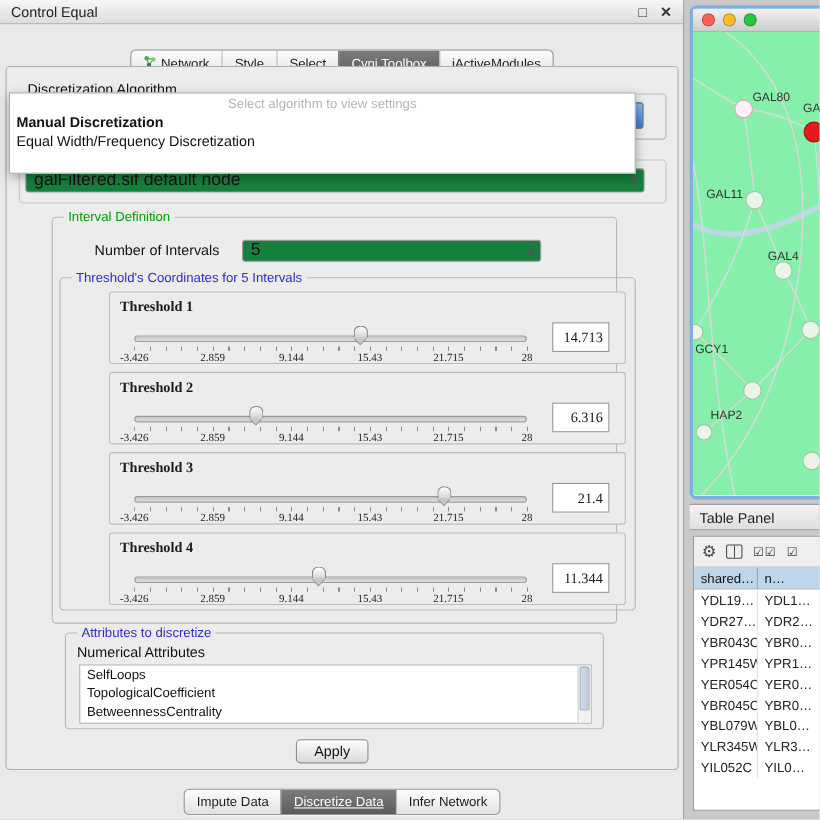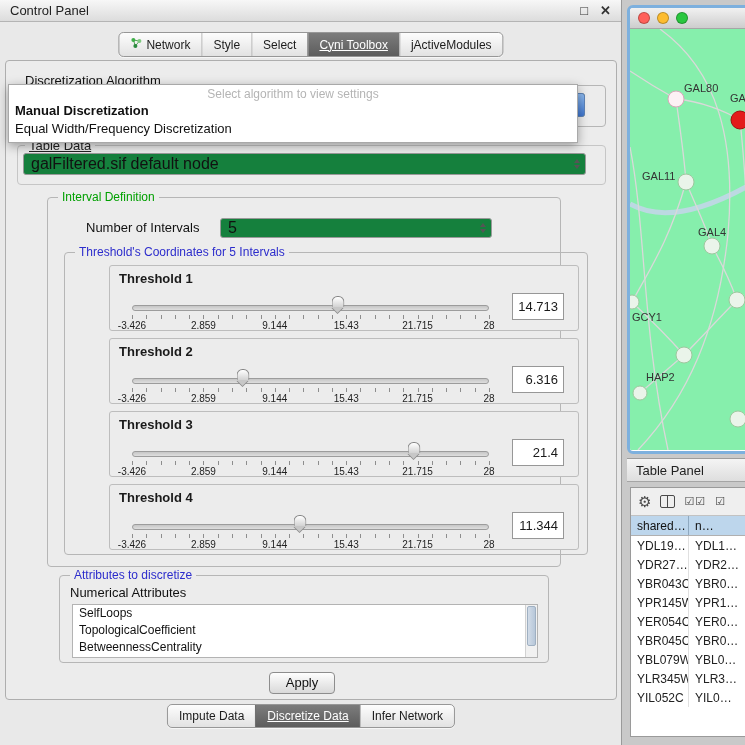--- a/index.html
+++ b/index.html
@@ -7,48 +7,48 @@
   body { background:#c9c9c9; font-family:"Liberation Sans",sans-serif; position:relative; overflow:hidden; color:#1a1a1a; }
 
   
   #control-panel { position:absolute; left:0; top:0; width:622px; height:745px; background:#e9e9e9; border-right:1px solid #9a9a9a; }
   .cp-titlebar { height:22px; background:linear-gradient(#f7f7f7,#dcdcdc); border-bottom:1px solid #b4b4b4; display:flex; align-items:center; padding:0 10px; }
   .cp-title { font-size:13px; color:#222; flex:1; }
   .win-btn { color:#333; font-size:13px; margin-left:12px; line-height:1; }
   .win-btn.close { font-weight:bold; }
 
   .tabbar { position:absolute; left:311px; top:32px; transform:translateX(-50%); display:flex; }
-  .tabgroup { display:flex; border:1px solid #979797; border-radius:5px; overflow:hidden; background:linear-gradient(#fdfdfd,#e2e2e2); box-shadow:0 1px 0 rgba(255,255,255,.6); }
+  .tabgroup { display:flex; border:1px solid #979797; border-radius:5px; overflow:hidden; background:linear-gradient(#fdfdfd,#e2e2e2); box-shadow:0 1px 0 rgba(255,255,255,.6);margin-top:13px; }
   .tab { padding:4px 11px; font-size:12px; color:#1c1c1c; border-left:1px solid #b9b9b9; display:flex; align-items:center; gap:4px; white-space:nowrap; }
   .tab:first-child { border-left:none; }
   .tab.selected { background:linear-gradient(#7c7c7c,#5d5d5d); color:#fff; border-left-color:#6a6a6a;text-decoration:underline; }
 
   .main-panel { position:absolute; left:5px; top:60px; width:612px; height:640px; border:1px solid #aeaeae; border-radius:4px; background:#ececec; }
 
   .group { position:absolute; border:1px solid #b6b6b6; border-radius:4px;padding-left:36px; }
   .group-title { position:absolute; top:-8px; left:10px; background:#ececec; padding:0 4px; font-size:12px; white-space:nowrap; }
   .title-green { color:#00a000; }
   .title-blue { color:#2c2ccc; }
 
   .combo { position:absolute; background:#15803d; border:1px solid #999; border-radius:3px; font-size:16px; color:#111; display:flex; align-items:center; padding-left:7px; }
   .updown { position:absolute; right:5px; top:50%; transform:translateY(-50%); display:flex; flex-direction:column; gap:2px; }
   .updown i { display:block; width:0; height:0; border-left:3.5px solid transparent; border-right:3.5px solid transparent; }
   .updown .up { border-bottom:4px solid #555; }
   .updown .down { border-top:4px solid #555; }
   .combo-blue-cap { position:absolute; right:-1px; top:-1px; bottom:-1px; width:20px; border-radius:3px; background:linear-gradient(#8db9ee,#3f76cf); border:1px solid #5d83b8; }
 
-  .algo-popup { position:absolute; left:8px; top:84px; width:570px; background:#fff; border:1px solid #a9a9a9; box-shadow:0 3px 10px rgba(0,0,0,.35); z-index:30; padding-bottom:5px; }
+  .algo-popup { position:absolute; left:8px; top:84px; width:570px; background:#fff; border:1px solid #a9a9a9; box-shadow:0 3px 10px rgba(0,0,0,.35); z-index:30; padding-bottom:20px; }
   .popup-hint { text-align:center; color:#b4b4b4; font-size:12px; padding-top:2px; }
   .popup-opt { font-size:13px; padding:2px 6px 1px 6px; color:#111; }
   .popup-opt.bold { font-weight:bold; }
 
   .bold-label { position:absolute; font-size:13px; font-weight:normal; color:#111; white-space:nowrap; }
 
   
-  .threshold { position:relative; height:66px; border:1px solid #bdbdbd; border-radius:3px; margin:0 8px 7px 8px; background:#ececec; }
+  .threshold { position:relative; height:66px; border:1px solid #bdbdbd; border-radius:3px; margin:0 8px 7px 8px; background:#ececec;font-family:Liberation Serif, serif; }
   .th-label { position:absolute; left:9px; top:5px; font-size:13px; font-weight:bold; }
   .th-track { position:absolute; left:22px; top:39px; width:357px; height:6px; background:linear-gradient(#c6c6c6,#dedede); border:1px solid #9c9c9c; border-radius:3px; }
   .th-rail { position:absolute; left:22px; top:28px; width:357px; height:20px; }
   .th-thumb { position:absolute; top:2px; width:13px; height:11px; transform:translateX(-50%); background:linear-gradient(#ffffff,#d2d2d2); border:1px solid #878787; border-bottom:none; border-radius:6px 6px 0 0; }
   .th-thumb::after { content:""; position:absolute; left:-1px; top:10px; width:0; height:0; border-left:6.5px solid transparent; border-right:6.5px solid transparent; border-top:6px solid #c7c7c7; filter:drop-shadow(0 1px 0 #878787); }
   .th-ticks { position:absolute; left:22px; top:49px; width:358px; height:4px; background-image:repeating-linear-gradient(to right,#8d8d8d 0 1px,transparent 1px 14.28px); }
   .th-scale { position:absolute; left:22px; top:54px; width:357px; height:11px; }
   .th-scale span { position:absolute; transform:translateX(-50%); font-size:10px; color:#222; white-space:nowrap; }
   .th-value { position:absolute; left:402px; top:27px; width:52px; height:27px; background:#fff; border:1px solid #979797; font-size:13px; text-align:right; padding:5px 5px 0 0; }
 
@@ -86,21 +86,21 @@
   .trow { display:flex; height:19px; font-size:12px; color:#222; }
   .tc1 { width:58px; padding:3px 0 0 6px; border-right:1px solid #e0e0e0; white-space:nowrap; overflow:hidden; }
   .tc2 { flex:1; padding:3px 0 0 6px; white-space:nowrap; overflow:hidden; }
 </style>
 </head>
 <body>
 
 <div id="control-panel">
 
   <div class="cp-titlebar">
-    <span class="cp-title">Control Panel</span>
+    <span class="cp-title">Control Equal</span>
     <span class="win-btn">□</span>
     <span class="win-btn close">✕</span>
   </div>
 
   <div class="tabbar">
     <div class="tabgroup">
       <div class="tab">
         <span>
           <svg width="12" height="12" viewBox="0 0 12 12">
               <path d="M3,3 L9,4 M3,3 L5,9 M9,4 L5,9" stroke="#57a05a" stroke-width="1" fill="none"></path>
@@ -149,21 +149,21 @@
 
       <div class="bold-label" style="left:38px; top:22px;">Number of Intervals</div>
       <div class="combo" style="left:172px; top:20px; width:272px; height:20px;">
         <span>5</span>
         <span class="updown">
             <i class="up"></i>
             <i class="down"></i>
           </span>
       </div>
 
-      <div class="group" style="left:16px; top:54px; width:524px; height:303px; padding-top:12px;">
+      <div class="group" style="left:6px; top:54px; width:524px; height:303px; padding-top:12px;">
         <span class="group-title title-blue">Threshold's Coordinates for 5 Intervals</span>
 
         <div class="threshold">
           <div class="th-label">Threshold 1</div>
           <div class="th-track"></div>
           <div class="th-rail">
               <div class="th-thumb" style="left: 57.7197%;"></div>
             </div>
           <div class="th-ticks"></div>
           <div class="th-scale">

